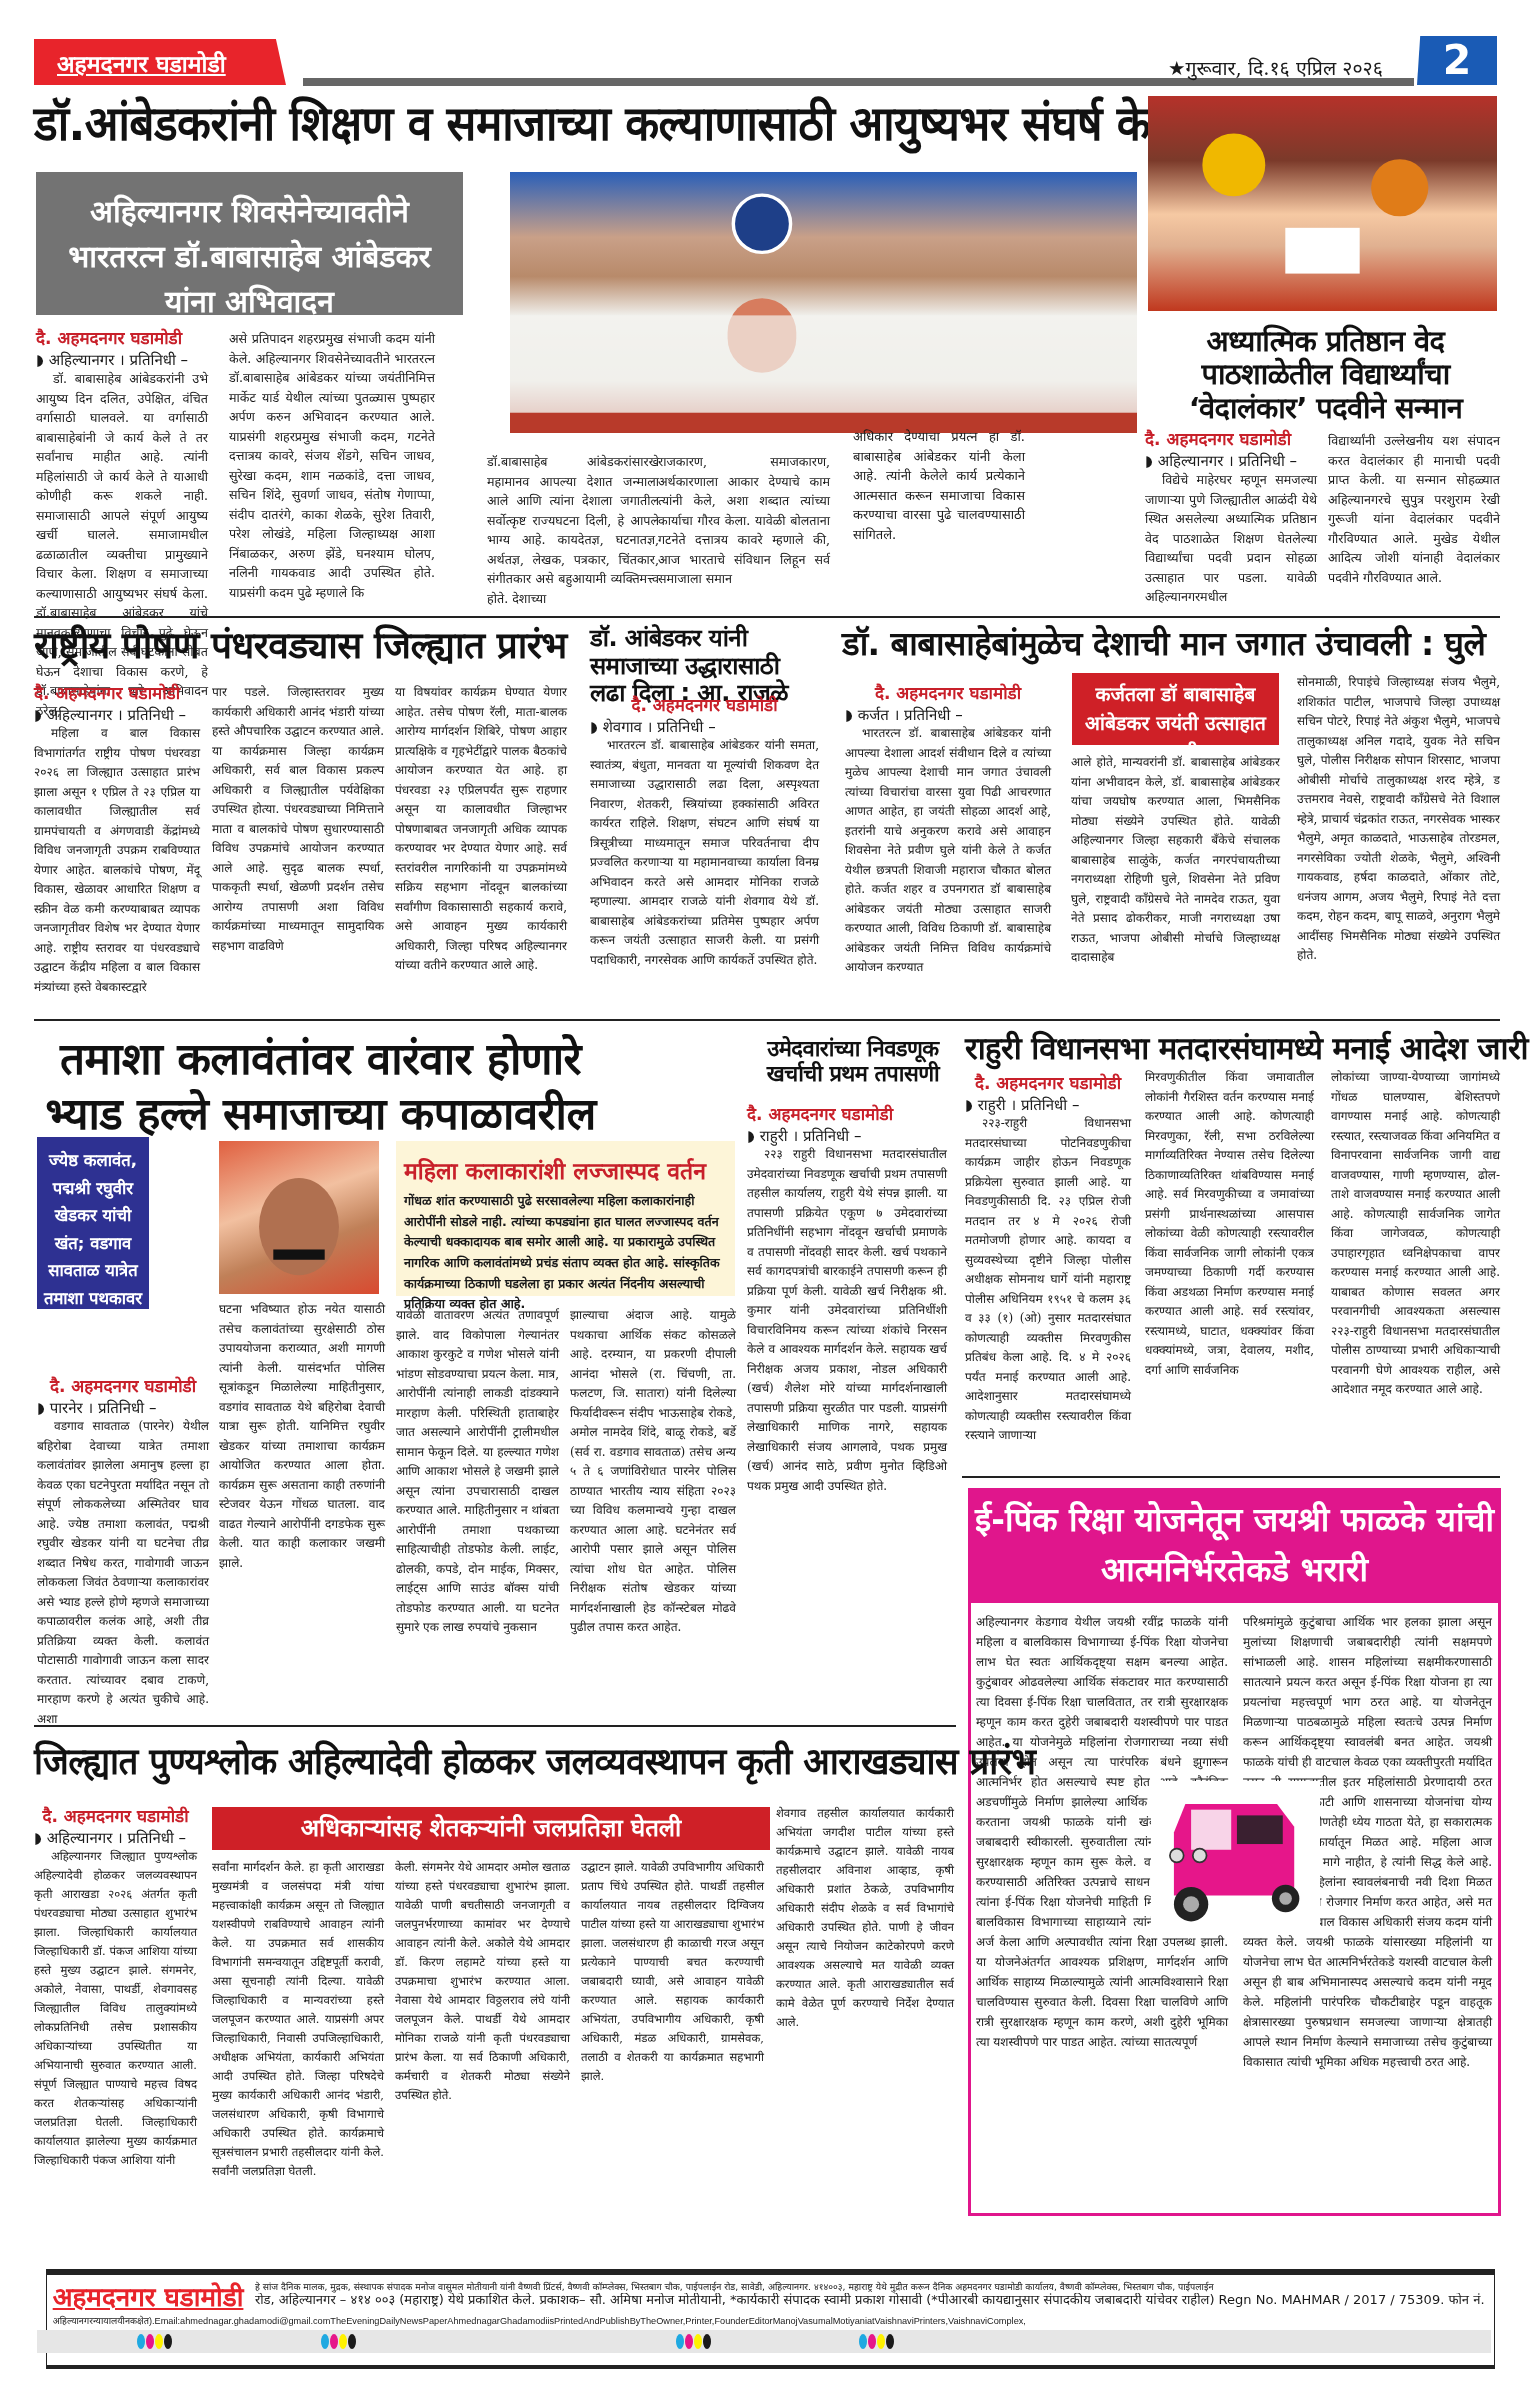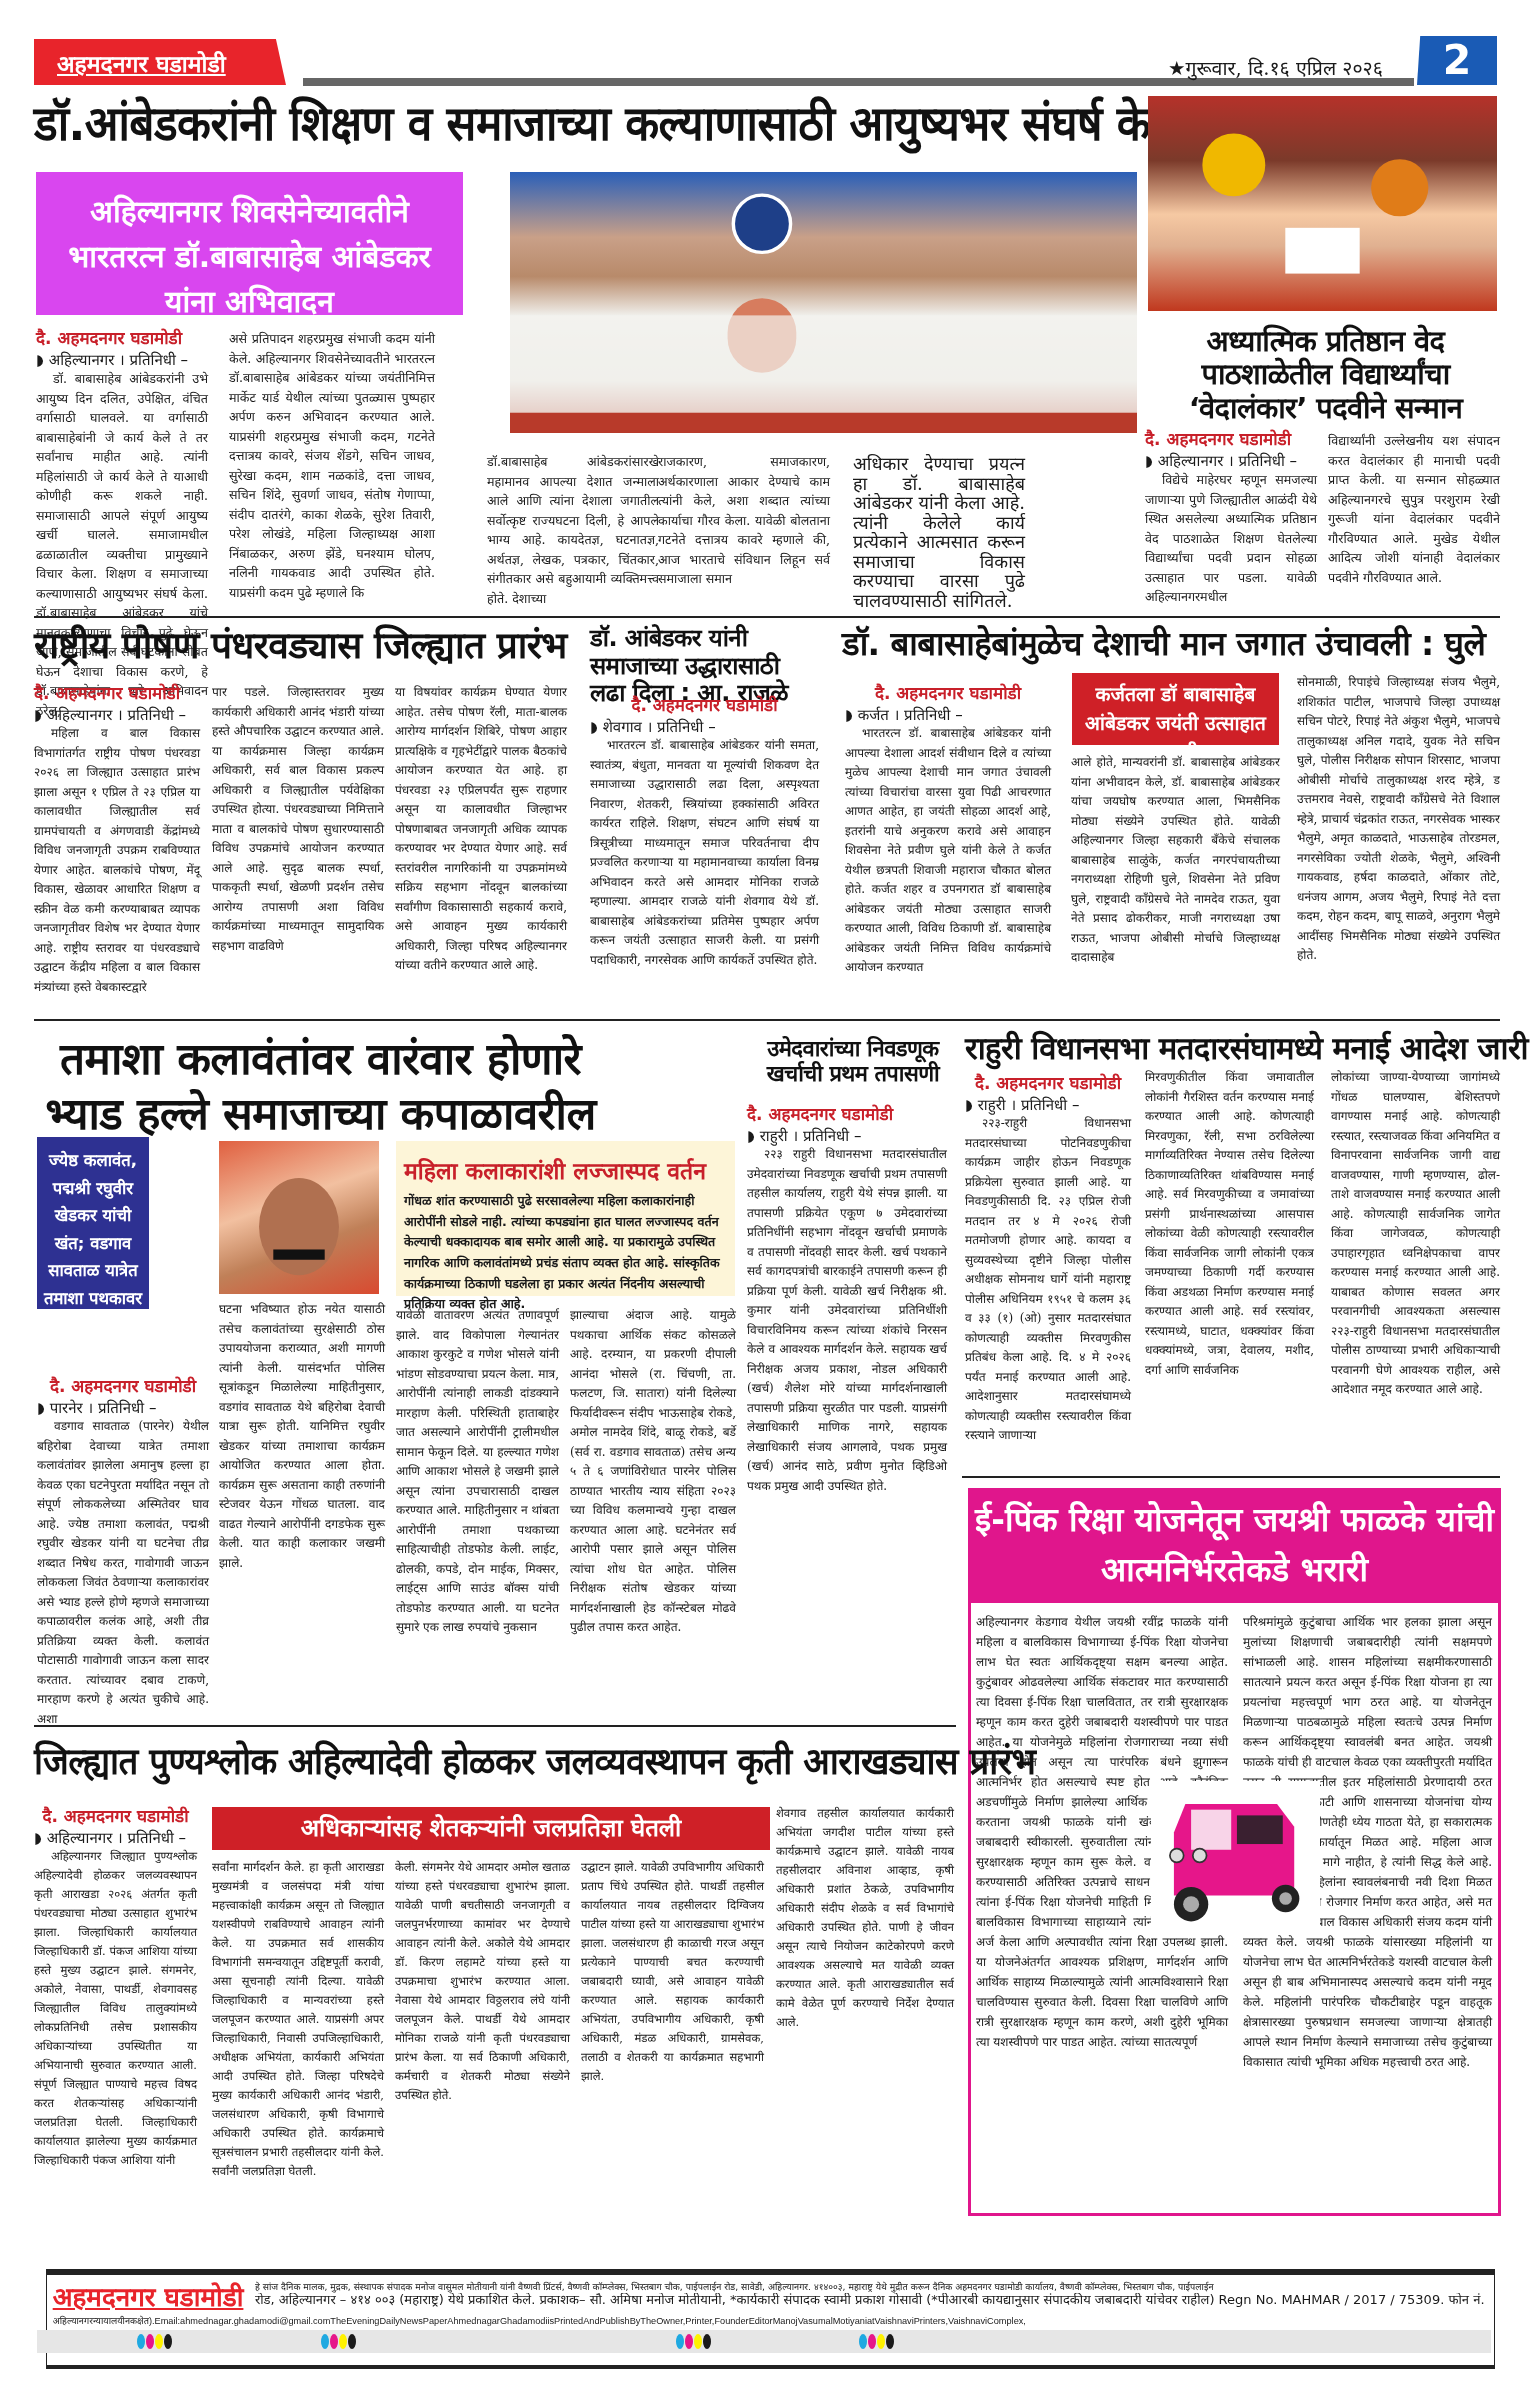--- a/index.html
+++ b/index.html
@@ -9,21 +9,21 @@
 .rule-gray{left:303px;top:78px;width:1111px;height:8px;background:#666}
 .date{left:1168px;top:54px;font-size:19.5px;font-family:"DejaVu Serif",serif}
 .page-no{left:1417px;top:36px;width:80px;height:49px;background:#1a5bb5;color:#fff;font-size:41px;font-weight:bold;text-align:center;line-height:49px;clip-path:polygon(4% 0,100% 0,100% 100%,0 100%)}
 .hl{font-weight:bold;color:#111;letter-spacing:-0.6px;line-height:1.15}
 .byline{color:#c8202a;font-weight:bold;font-size:17px}
 .dateline{font-size:15px;font-weight:normal}
 .dateline::before{content:"◗ ";}
 .body{font-size:13.7px;line-height:22px;text-align:justify;font-family:"DejaVu Serif",serif}
 .photo{overflow:hidden}
 .hr{height:2.3px;background:#222}
-.redbox{background:#d946ef;color:#fff;font-weight:bold;text-align:center}
+.redbox{background:#737373;color:#fff;font-weight:bold;text-align:center}
 .dots span{display:inline-block;width:8px;height:15px;border-radius:50%;margin-right:1.1px}
 </style>
 </head>
 <body>
 
 <div class="abs masthead-logo">अहमदनगर घडामोडी</div>
 <div class="abs rule-gray"></div>
 <div class="abs date">★गुरूवार, दि.१६ एप्रिल २०२६</div>
 <div class="abs page-no">2</div>
 
@@ -38,21 +38,21 @@
   </svg>
 </div>
 <div class="abs" style="left:36px;top:326px;width:172px">
   <div class="byline">दै. अहमदनगर घडामोडी</div>
   <div class="dateline">अहिल्यानगर । प्रतिनिधी –</div>
   <div class="body" style="font-size:12.6px;line-height:19.5px;text-indent:17px">डॉ. बाबासाहेब आंबेडकरांनी उभे आयुष्य दिन दलित, उपेक्षित, वंचित वर्गासाठी घालवले. या वर्गासाठी बाबासाहेबांनी जे कार्य केले ते तर सर्वांनाच माहीत आहे. त्यांनी महिलांसाठी जे कार्य केले ते याआधी कोणीही करू शकले नाही. समाजासाठी आपले संपूर्ण आयुष्य खर्ची घालले. समाजामधील ढळाळातील व्यक्तीचा प्रामुख्याने विचार केला. शिक्षण व समाजाच्या कल्याणासाठी आयुष्यभर संघर्ष केला. डॉ.बाबासाहेब आंबेडकर यांचे मानवकल्याणाचा विचार पुढे घेऊन जाणे, समाजातील सर्व घटकांना सोबत घेऊन देशाचा विकास करणे, हे डॉ.बाबासाहेबांना खरे अभिवादन ठरेल,</div>
 </div>
 <div class="abs body" style="left:229px;top:329px;width:206px;font-size:12.6px;line-height:19.5px">असे प्रतिपादन शहरप्रमुख संभाजी कदम यांनी केले. अहिल्यानगर शिवसेनेच्यावतीने भारतरत्न डॉ.बाबासाहेब आंबेडकर यांच्या जयंतीनिमित्त मार्केट यार्ड येथील त्यांच्या पुतळ्यास पुष्पहार अर्पण करुन अभिवादन करण्यात आले. याप्रसंगी शहरप्रमुख संभाजी कदम, गटनेते दत्तात्रय कावरे, संजय शेंडगे, सचिन जाधव, सुरेखा कदम, शाम नळकांडे, दत्ता जाधव, सचिन शिंदे, सुवर्णा जाधव, संतोष गेणाप्पा, संदीप दातरंगे, काका शेळके, सुरेश तिवारी, परेश लोखंडे, महिला जिल्हाध्यक्ष आशा निंबाळकर, अरुण झेंडे, घनश्याम घोलप, नलिनी गायकवाड आदी उपस्थित होते. याप्रसंगी कदम पुढे म्हणाले कि</div>
 <div class="abs body" style="left:487px;top:452px;width:172px;font-size:12.6px;line-height:19.5px">डॉ.बाबासाहेब आंबेडकरांसारखे महामानव आपल्या देशात जन्माला आले आणि त्यांना देशाला जगातील सर्वोत्कृष्ट राज्यघटना दिली, हे आपले भाग्य आहे. कायदेतज्ञ, घटनातज्ञ, अर्थतज्ञ, लेखक, पत्रकार, चिंतकार, संगीतकार असे बहुआयामी व्यक्तिमत्त्व होते. देशाच्या</div>
 <div class="abs body" style="left:658px;top:452px;width:172px;font-size:12.6px;line-height:19.5px">राजकारण, समाजकारण, अर्थकारणाला आकार देण्याचे काम त्यांनी केले, अशा शब्दात त्यांच्या कार्याचा गौरव केला. यावेळी बोलताना गटनेते दत्तात्रय कावरे म्हणाले की, आज भारताचे संविधान लिहून सर्व समाजाला समान</div>
-<div class="abs body" style="left:853px;top:454px;width:172px;font-size:18px;line-height:19.5px">अधिकार देण्याचा प्रयत्न हा डॉ. बाबासाहेब आंबेडकर यांनी केला आहे. त्यांनी केलेले कार्य प्रत्येकाने आत्मसात करून समाजाचा विकास करण्याचा वारसा पुढे चालवण्यासाठी सांगितले.</div>
+<div class="abs body" style="left:853px;top:427px;width:172px;font-size:13px;line-height:19.5px">अधिकार देण्याचा प्रयत्न हा डॉ. बाबासाहेब आंबेडकर यांनी केला आहे. त्यांनी केलेले कार्य प्रत्येकाने आत्मसात करून समाजाचा विकास करण्याचा वारसा पुढे चालवण्यासाठी सांगितले.</div>
 
 <div class="abs photo" style="left:1148px;top:96px;width:349px;height:215px;background:linear-gradient(180deg,#b5322a 0%,#7b3a2a 30%,#f6c9a3 55%,#e0b090 70%,#c0381e 100%)">
   <svg width="349" height="215" viewBox="0 0 610 375">
       <circle cx="150" cy="120" r="55" fill="#f0b800"></circle>
       <circle cx="440" cy="160" r="50" fill="#e07c18"></circle>
       <rect x="240" y="230" width="130" height="80" fill="#fff"></rect>
     </svg>
 </div>
 <div class="abs hl" style="left:1151px;top:325px;width:349px;font-size:29px;text-align:center">अध्यात्मिक प्रतिष्ठान वेद पाठशाळेतील विद्यार्थ्यांचा ‘वेदालंकार’ पदवीने सन्मान</div>
 <div class="abs" style="left:1145px;top:427px;width:172px">

